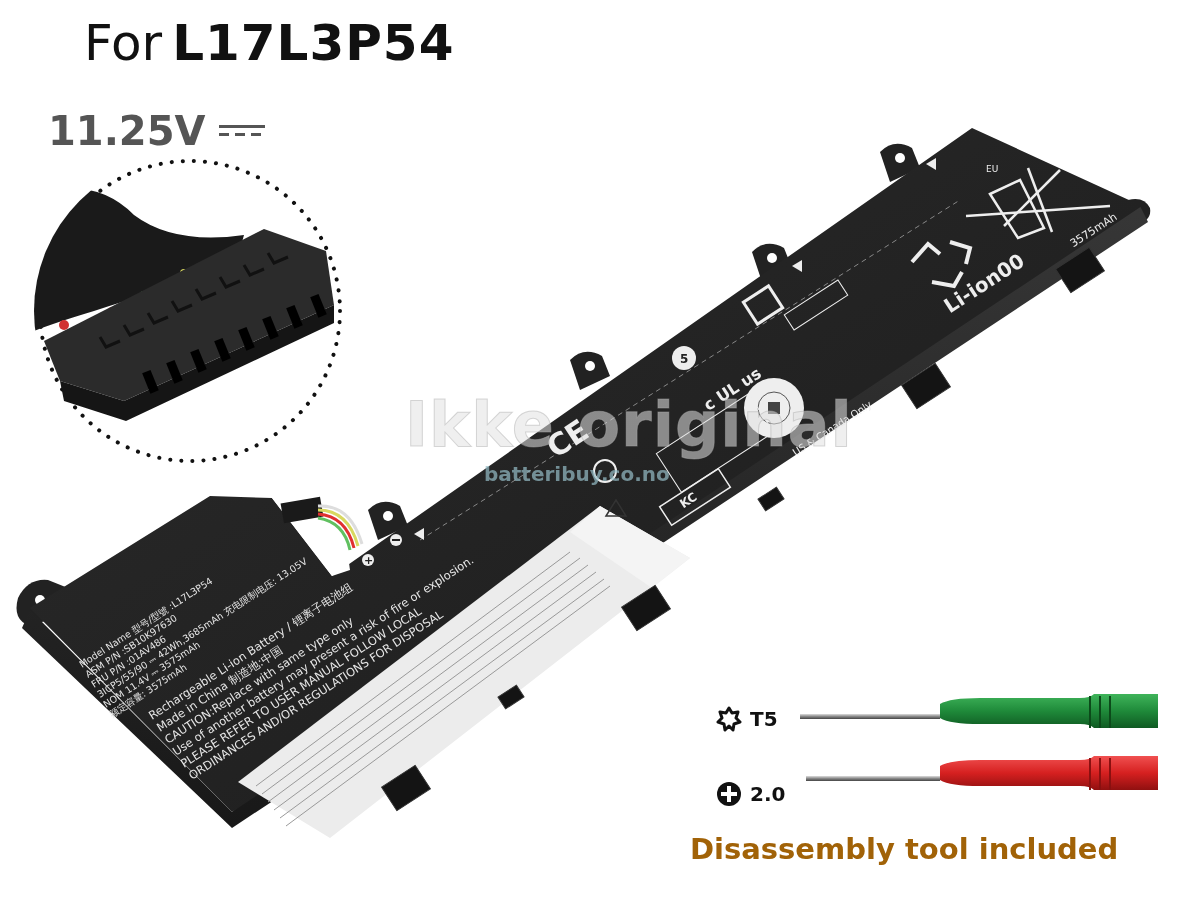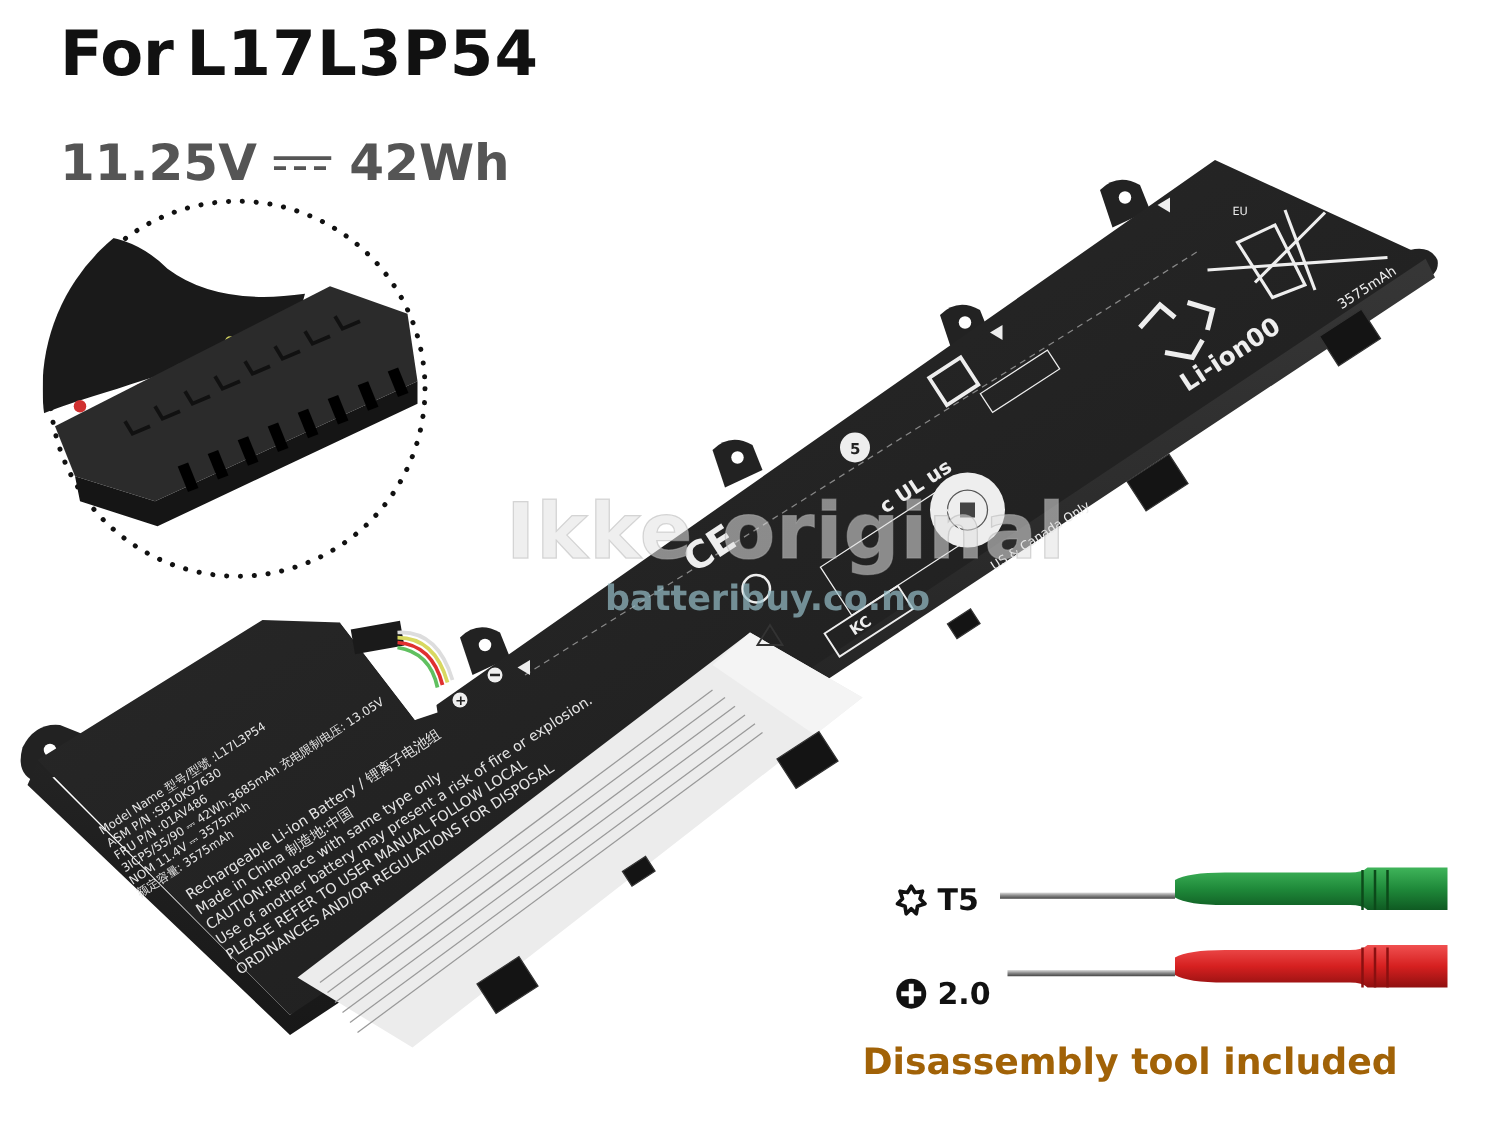--- a/index.html
+++ b/index.html
@@ -1,41 +1,40 @@
 <!DOCTYPE html>
 <html><head>
 <meta charset="utf-8">
 <style>
   html,body{margin:0;padding:0;background:#ffffff;}
   body{width:1200px;height:900px;position:relative;overflow:hidden;font-family:"DejaVu Sans","Liberation Sans",sans-serif;}
   .title{position:absolute;left:48px;top:14px;font-size:50px;color:#111;letter-spacing:0px;white-space:nowrap;}
-  .title .for{font-weight:700;margin-right:10px;}
+  .title .for{font-weight:400;margin-right:10px;margin-left:36px;}
   .title .model{font-weight:900;font-size:50px;letter-spacing:1px;}
   .spec{position:absolute;left:48px;top:108px;font-size:40px;font-weight:900;color:#555;white-space:nowrap;display:flex;align-items:center;gap:14px;}
   .dc{display:inline-block;width:46px;height:20px;position:relative;}
   .dc:before{content:"";position:absolute;left:0;right:0;top:4px;height:3px;background:#555;}
   .dc:after{content:"";position:absolute;left:0;right:0;top:12px;height:3px;background:repeating-linear-gradient(90deg,#555 0 10px,transparent 10px 16px);}
   svg.scene{position:absolute;left:0;top:0;}
   .zoom-circle{position:absolute;left:34px;top:155px;width:312px;height:312px;border-radius:50%;overflow:hidden;}
   .watermark{position:absolute;left:405px;top:388px;font-size:62px;font-weight:700;color:rgba(225,225,225,0.55);-webkit-text-stroke:1px rgba(170,170,170,0.45);letter-spacing:1px;white-space:nowrap;}
-  .watermark2{position:absolute;left:484px;top:462px;font-size:28px;font-weight:600;color:rgba(150,190,200,0.7);white-space:nowrap;}
-  .tool-row{position:absolute;display:flex;align-items:center;gap:8px;font-size:24px;font-weight:600;color:#111;}
+  .watermark2{position:absolute;left:484px;top:462px;font-size:20px;font-weight:600;color:rgba(150,190,200,0.7);white-space:nowrap;}
+  .tool-row{position:absolute;display:flex;align-items:center;gap:8px;font-size:20px;font-weight:600;color:#111;}
   .tool-icon{width:26px;height:26px;display:inline-block;}
   .caption{position:absolute;left:690px;top:832px;font-size:29px;font-weight:700;color:#a16207;white-space:nowrap;}
 </style>
 </head>
 <body>
 
 <div class="title">
   <span class="for">For</span><span class="model">L17L3P54</span>
 </div>
 <div class="spec">
   <span>11.25V</span>
   <span class="dc"></span>
-  <span>42Wh</span>
 </div>
 
 <svg class="scene" width="1200" height="900" viewBox="0 0 1200 900">
   <defs>
     <linearGradient id="bodyG" x1="0" y1="0" x2="1" y2="1">
       <stop offset="0" stop-color="#2b2b2b"></stop>
       <stop offset="1" stop-color="#1b1b1b"></stop>
     </linearGradient>
     <linearGradient id="edgeG" x1="0" y1="0" x2="0" y2="1">
       <stop offset="0" stop-color="#3a3a3a"></stop>

